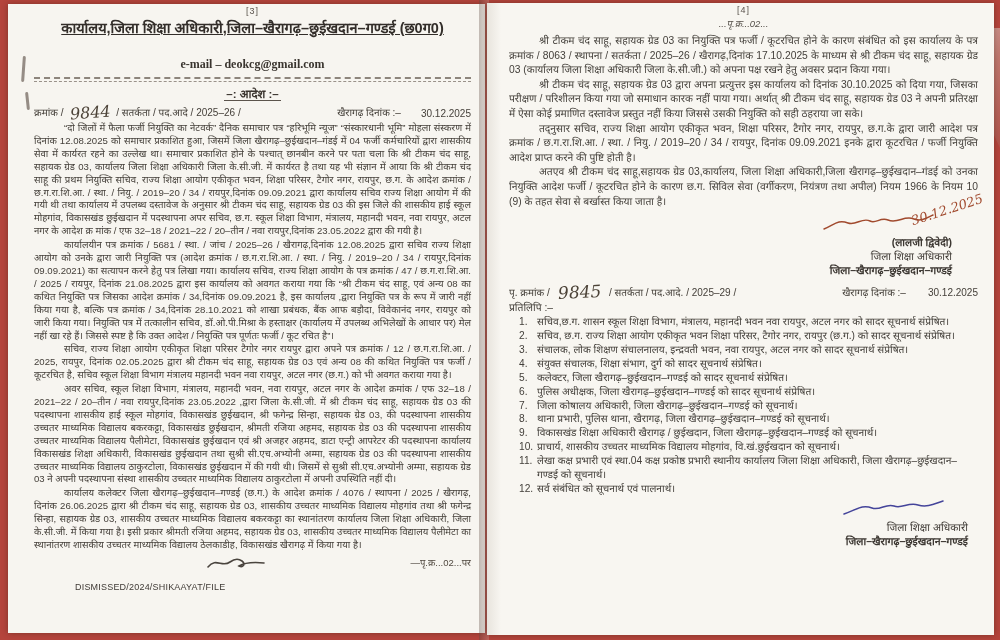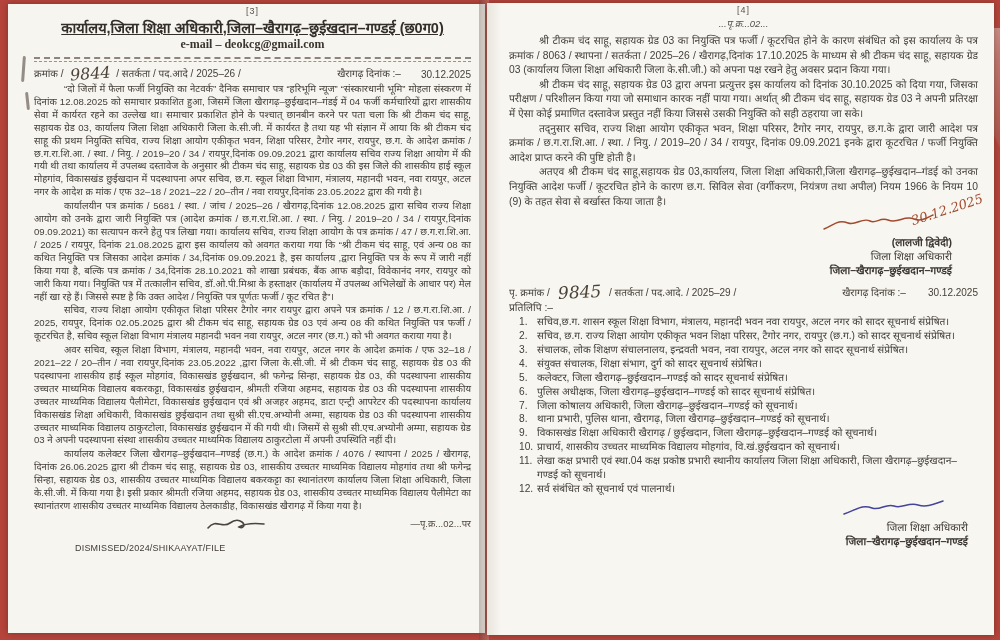--- a/index.html
+++ b/index.html
@@ -18,21 +18,21 @@
   .curl{position:absolute;right:0;top:28px;width:56px;height:120px;
         background:linear-gradient(115deg,rgba(255,255,255,.85),rgba(210,200,190,.4) 60%,rgba(160,120,110,.25));
         clip-path:polygon(100% 0,0 0,100% 100%);}
   .staple{position:absolute;width:3px;height:26px;background:#6b5f57;border-radius:2px;opacity:.7;}
 
   
   .pageno{text-align:center;font-size:9px;color:#5a534d;letter-spacing:1px;}
   .office-title{text-align:center;font-weight:bold;font-size:14.5px;color:#332e2a;
                 text-decoration:underline;margin-top:1px;}
   .email{text-align:center;font-weight:bold;font-size:12px;color:#3a352f;
-         font-family:"Liberation Serif","DejaVu Serif",serif;margin-top:0;}
+         font-family:"Liberation Serif","DejaVu Serif",serif;margin-top:20px;}
   .dash-rule{border:0;border-top:2px dashed #8d857c;margin:5px 0 0 0;}
   .dash-rule.thin{border-top:1px dashed #9a928a;margin-top:2px;}
   .order-head{text-align:center;font-weight:bold;font-size:11.5px;color:#3a342e;margin-top:4px;}
   .order-head span{border-bottom:1px solid #5c544c;padding:0 2px;}
   .refline{display:flex;align-items:flex-end;font-size:10px;margin-top:4px;color:#45403a;white-space:nowrap;}
   .refline .hand{font-size:16px;line-height:12px;color:#4c4338;transform:rotate(-4deg);
                  font-family:"DejaVu Serif","Liberation Serif",serif;font-style:italic;padding:0 6px;}
   .refline .gap{flex:1;}
   .body-copy p{margin:0;text-align:justify;text-indent:30px;}
   .page-left .body-copy{font-size:9.6px;line-height:12.9px;color:#45403a;margin-top:3px;}
@@ -65,20 +65,21 @@
 <body>
 
 <div class="scan">
 
   <div class="page page-left">
     <div class="pageno">[3]</div>
     <div class="office-title">कार्यालय,जिला शिक्षा अधिकारी,जिला–खैरागढ़–छुईखदान–गण्डई (छ0ग0)</div>
     <div class="email">e-mail – deokcg@gmail.com</div>
     <hr class="dash-rule">
     <hr class="dash-rule thin">
+    <div class="order-head"><span>–: आदेश :–</span></div>
     <div class="refline">
       <span>क्रमांक /</span>
       <span class="hand">9844</span>
       <span>/ सतर्कता / पद.आदे / 2025–26 /</span>
       <span class="gap"></span>
       <span>खैरागढ़ दिनांक :–</span>
       <span style="width:20px"></span>
       <span>30.12.2025</span>
     </div>
     <div class="body-copy">

